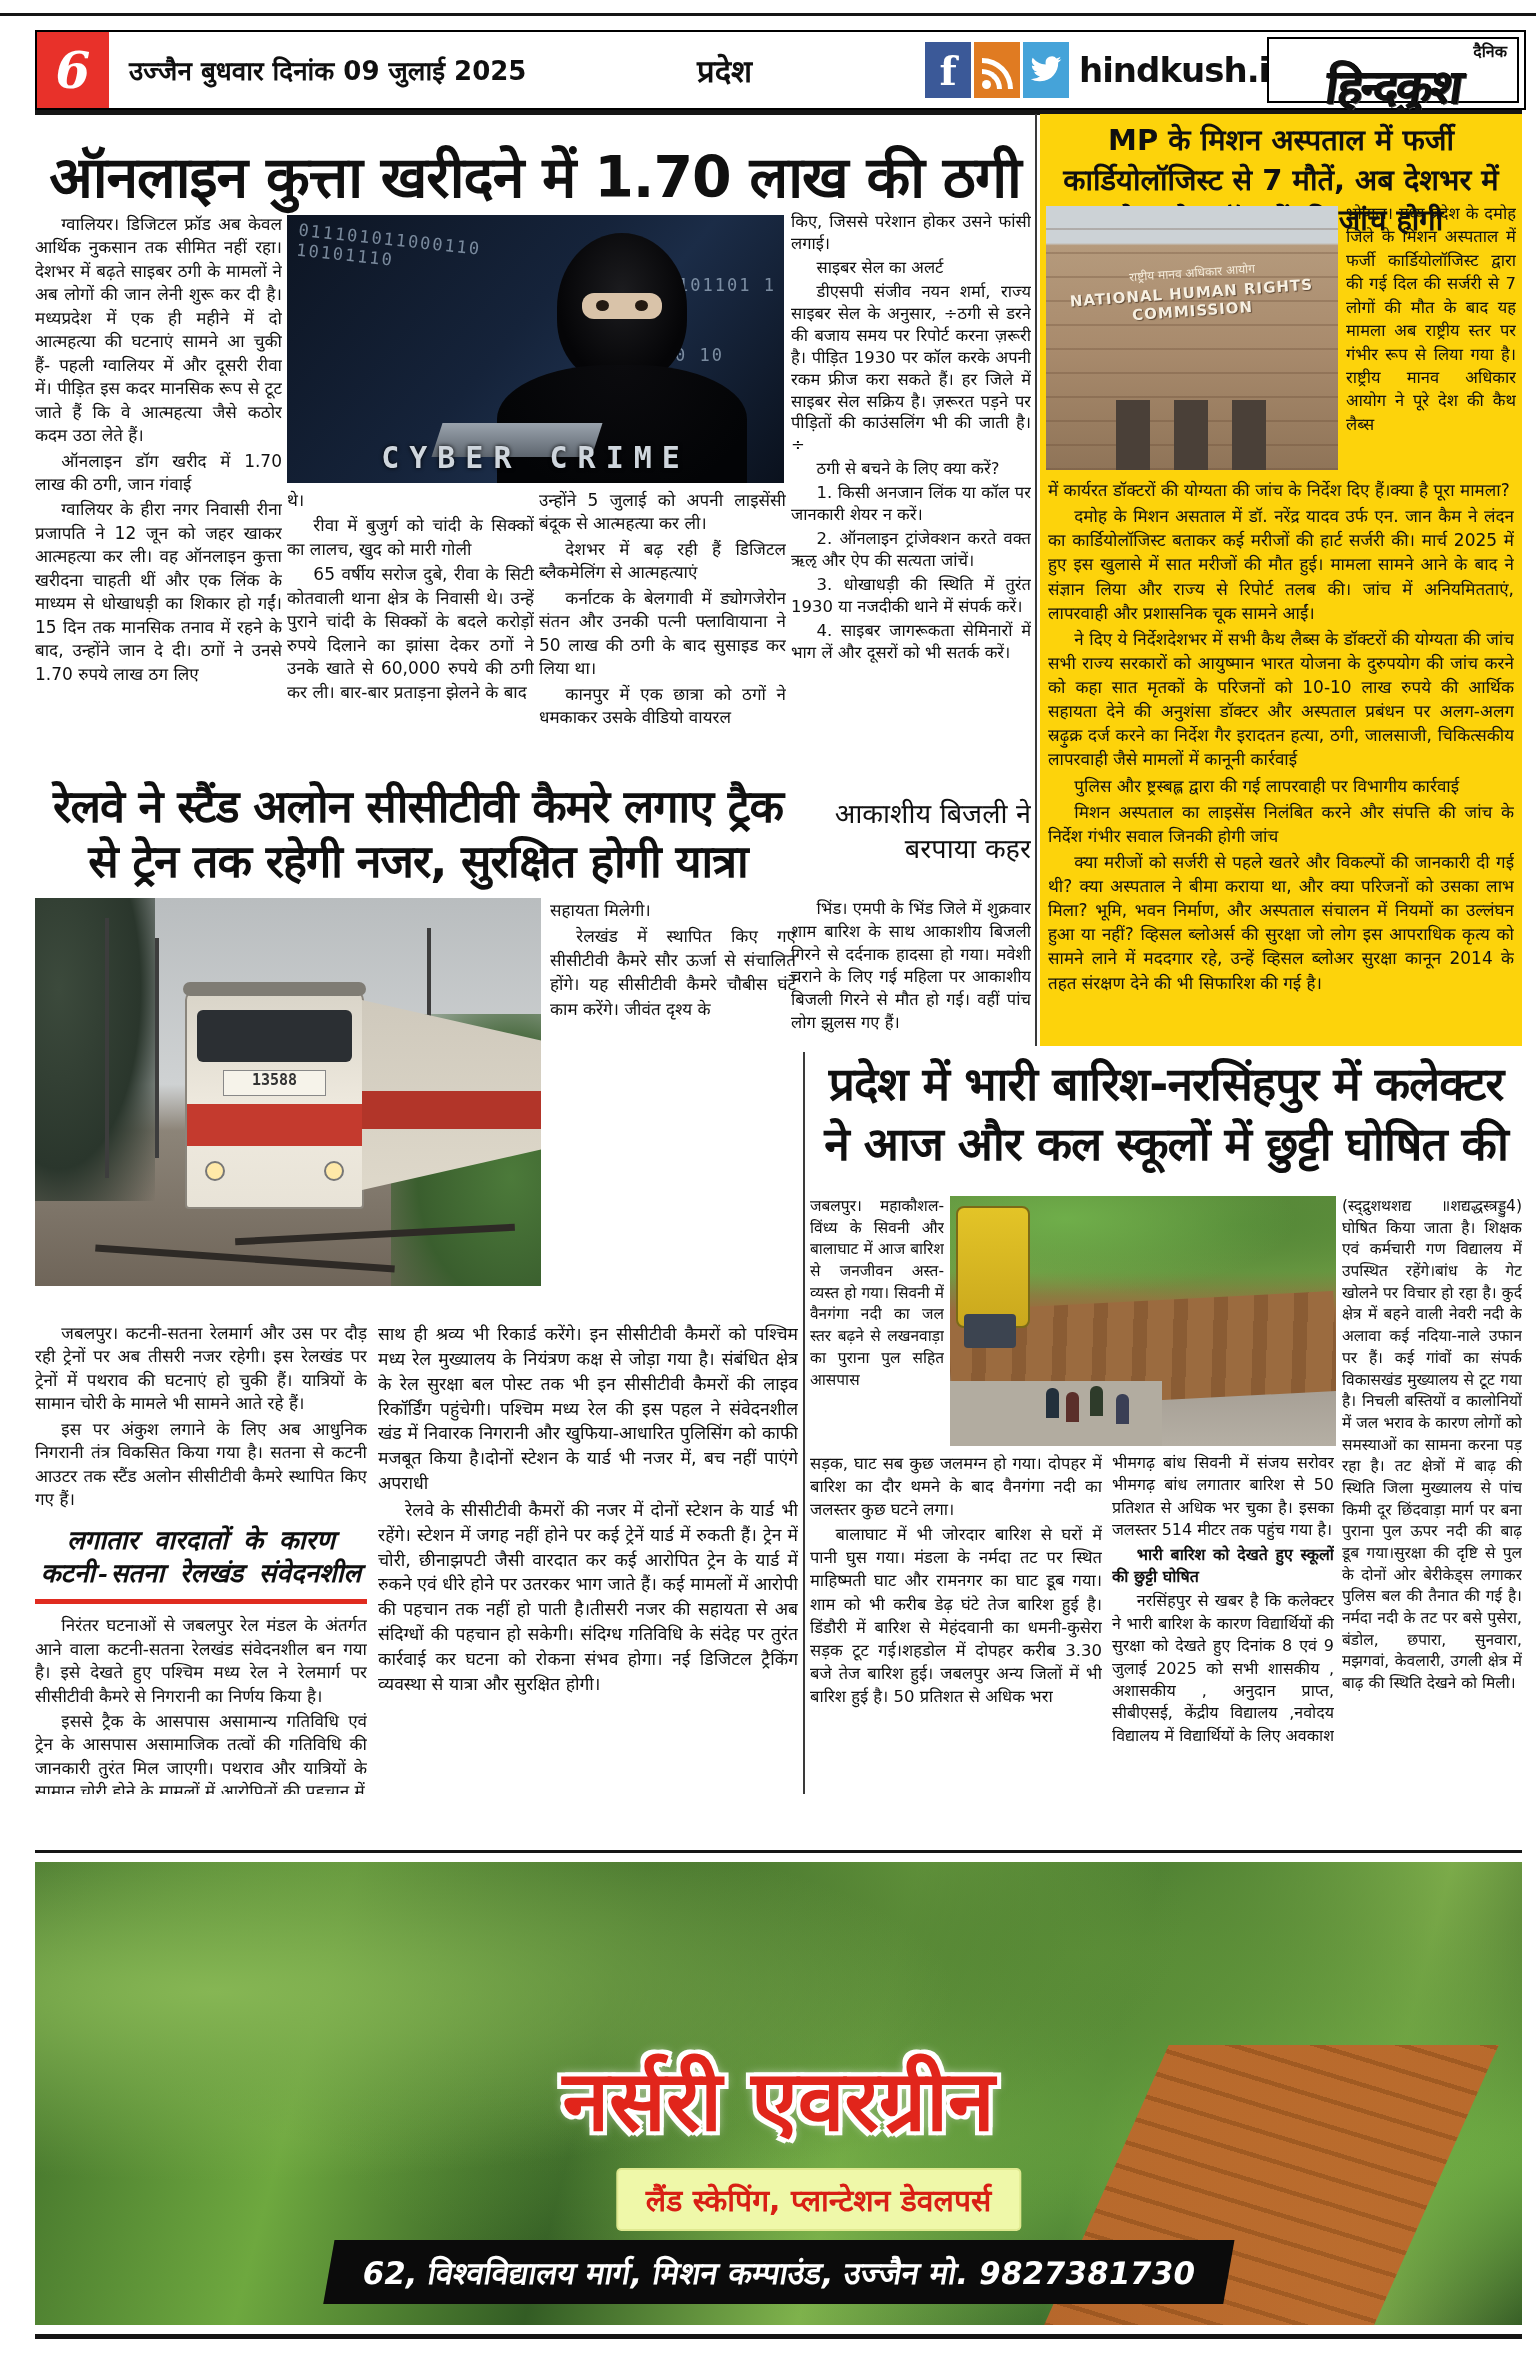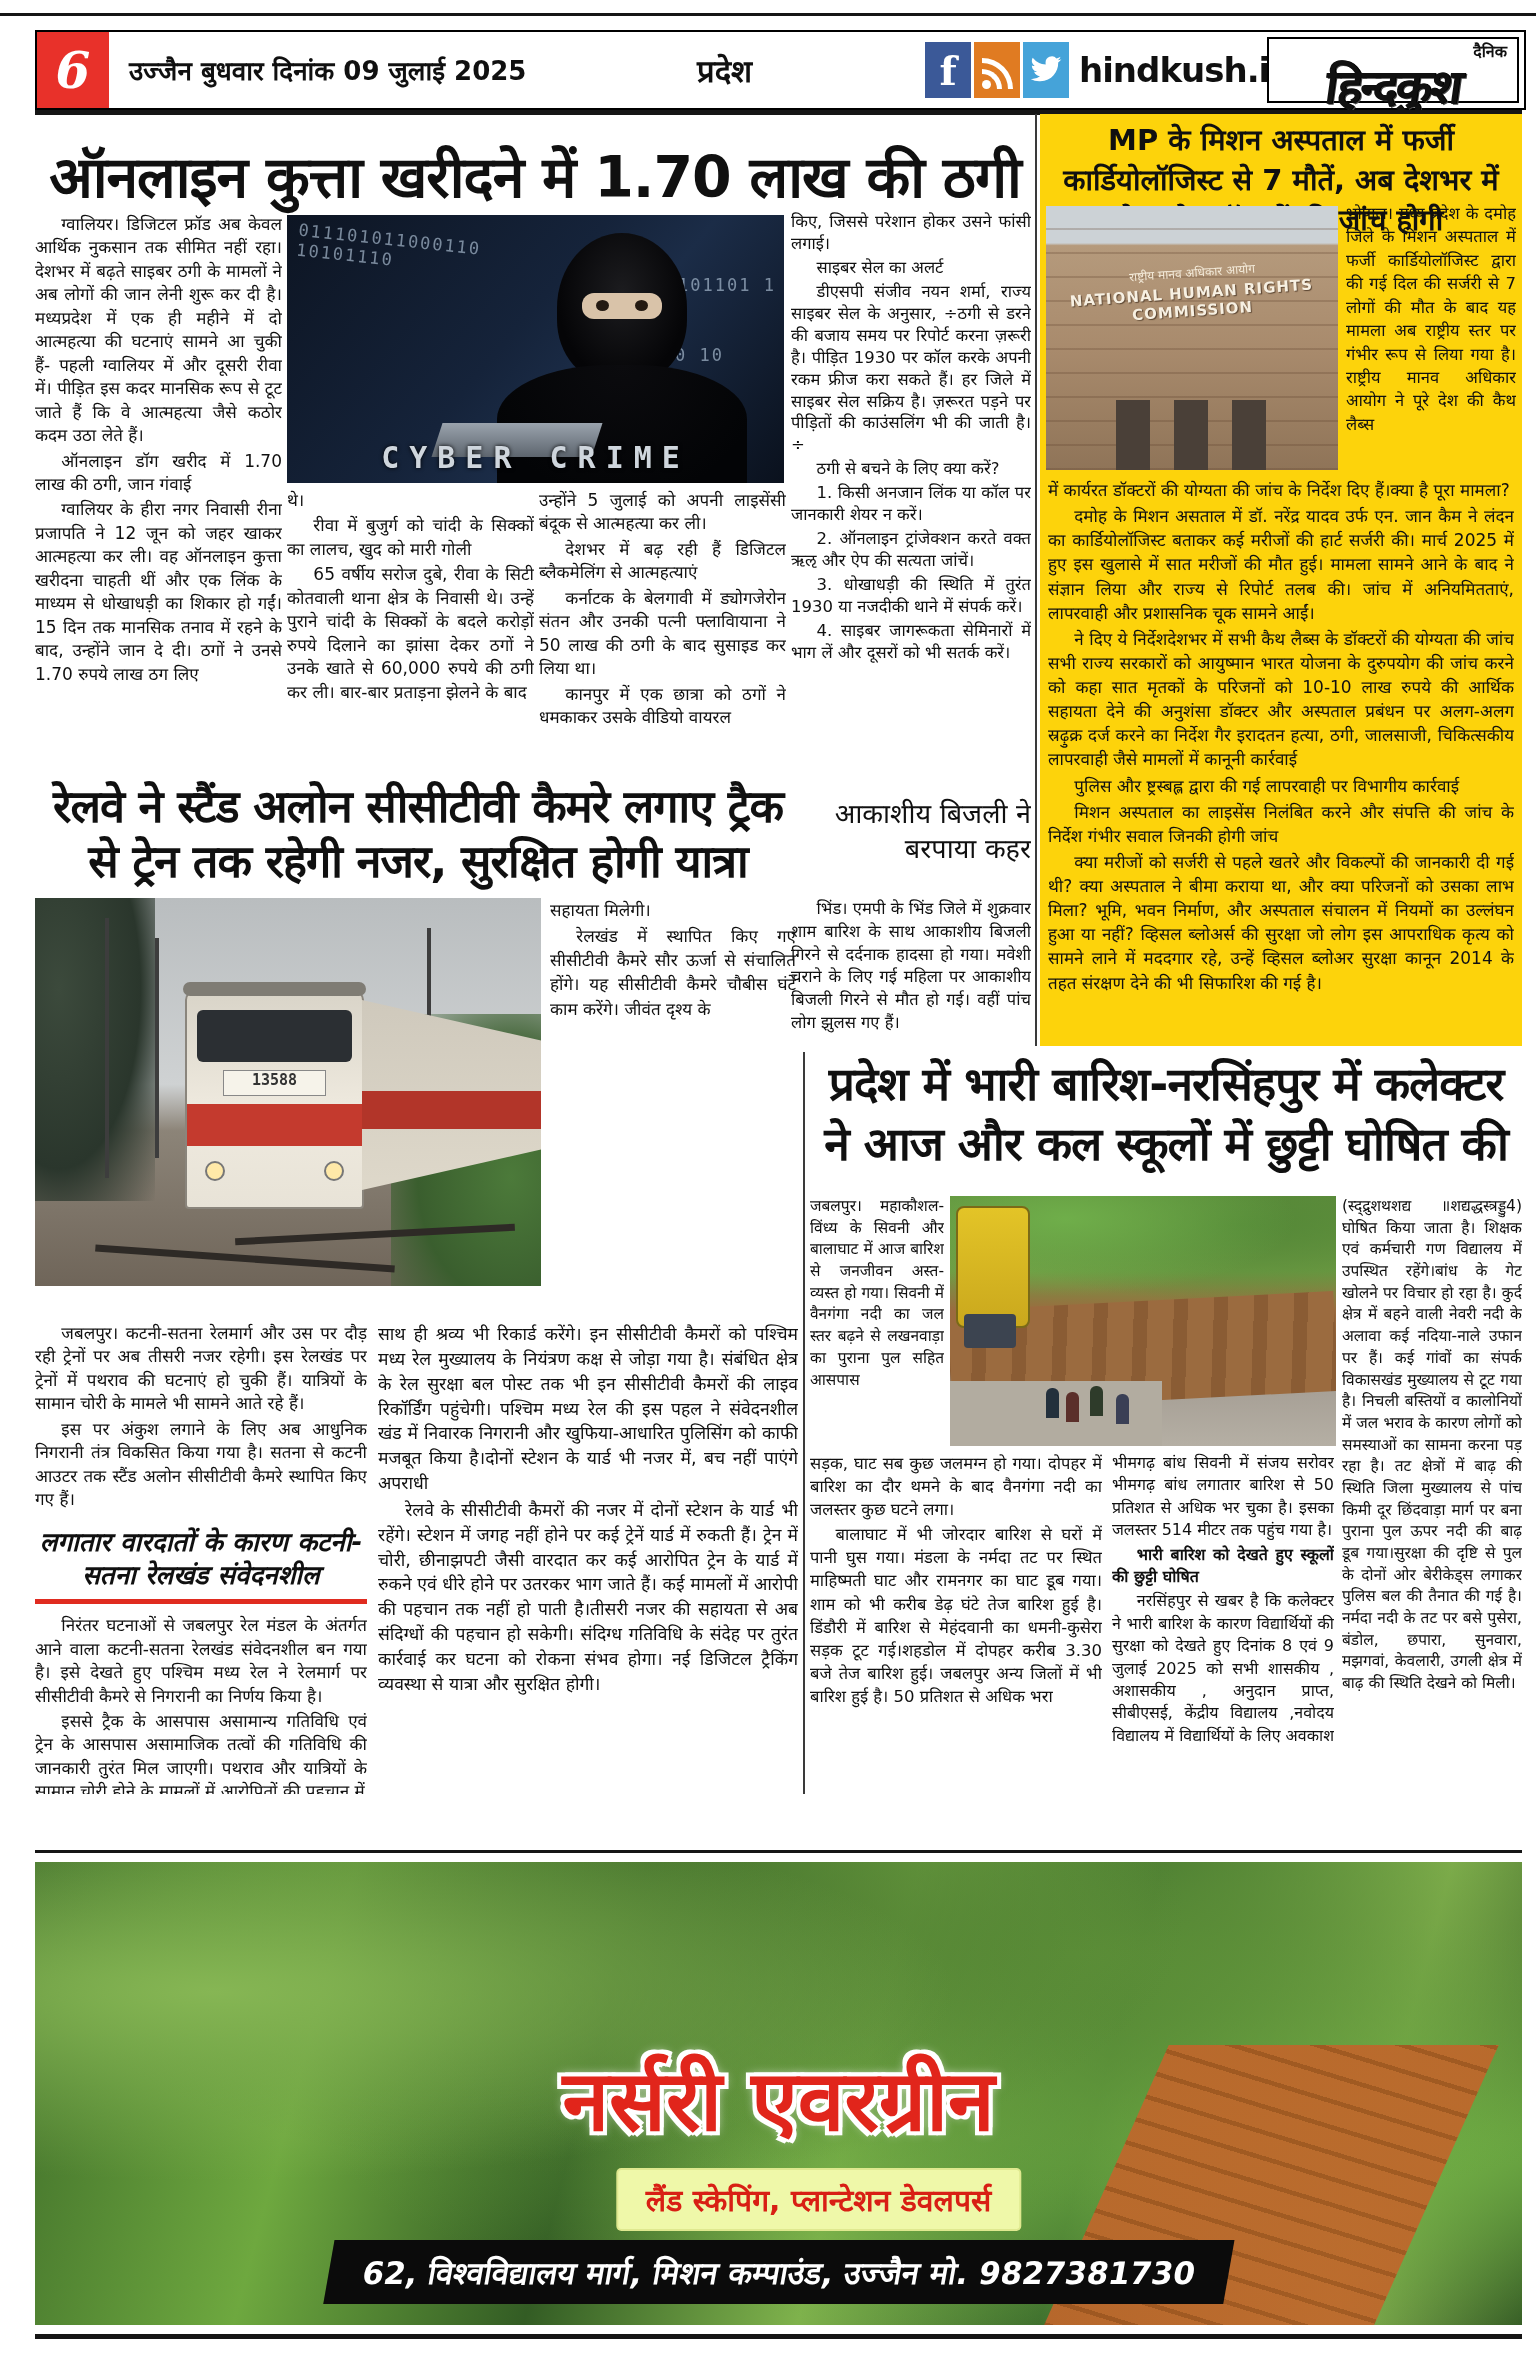--- a/index.html
+++ b/index.html
@@ -48,21 +48,21 @@
   .yellow h2{margin:0;font-size:29px;line-height:1.38;font-weight:bold;text-align:center;}
   .nhrc{background:linear-gradient(#ccd2d6 0%,#ccd2d6 14%,#b59a7c 15%,#a88a6c 55%,#8f7458 100%);overflow:hidden;}
   .nhrc .bands{position:absolute;inset:0;background:repeating-linear-gradient(180deg,transparent 0 22px,rgba(90,60,40,.25) 22px 24px);}
   .nhrc .hin{position:absolute;left:0;right:0;top:58px;text-align:center;color:#f3ead9;font-size:12px;transform:rotate(-4deg);}
   .nhrc .eng{position:absolute;left:0;right:0;top:78px;text-align:center;color:#f7f0e2;font-weight:bold;font-size:15px;
              letter-spacing:1px;transform:rotate(-4deg);text-shadow:1px 1px 1px #5c4632;}
   .nhrc .door{position:absolute;bottom:0;width:34px;height:70px;background:#4a4038;}
   
   .lightning h3{margin:0 0 4px 0;font-size:27px;line-height:1.28;font-weight:normal;text-align:right;}
   
-  .subhead{font-size:26px;line-height:1.3;font-weight:bold;font-style:italic;text-align:center;margin:14px 0 6px 0;}
+  .subhead{font-size:26px;line-height:1.3;font-weight:bold;font-style:italic;text-align:center;margin:14px 0 6px 0;font-family:Liberation Mono, monospace;}
   .redbar{height:5px;background:#e02b20;margin-bottom:10px;}
   
   .train-img{background:linear-gradient(#b9bdbf 0%,#cfd2d3 48%,#8c8478 60%,#6f6559 100%);overflow:hidden;}
   .trees-l{position:absolute;left:0;top:0;width:120px;height:78%;background:radial-gradient(ellipse at 20% 30%,#3c4a3c 0%,#2a362c 60%,rgba(42,54,44,0) 100%);}
   .trees-r{position:absolute;right:0;top:30%;width:150px;height:70%;background:radial-gradient(ellipse at 80% 60%,#4c7a3a 0%,#3a5e2e 55%,rgba(58,94,46,0) 100%);}
   .pole{position:absolute;width:4px;background:#3d3d3d;}
   .loco{position:absolute;left:150px;top:92px;width:175px;height:215px;background:linear-gradient(#d9d4c8 0%,#efeadf 55%,#e8e3d7 100%);border-radius:10px 10px 4px 4px;border:2px solid #8a857c;}
   .loco .roof{position:absolute;left:-4px;top:-10px;right:-4px;height:14px;background:#7f7c74;border-radius:8px;}
   .loco .shield{position:absolute;left:10px;top:18px;right:10px;height:52px;background:#2b2f33;border-radius:6px;}
   .loco .plate{position:absolute;left:36px;top:78px;right:36px;height:24px;background:#f6f3ea;border:1px solid #888;

